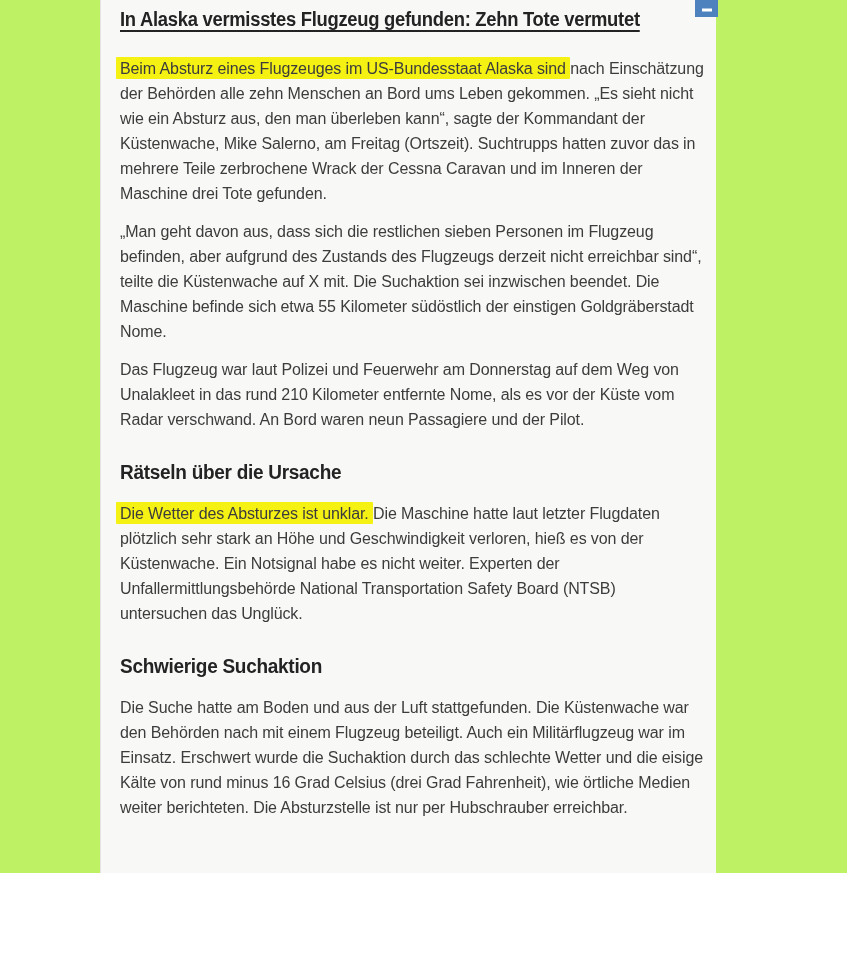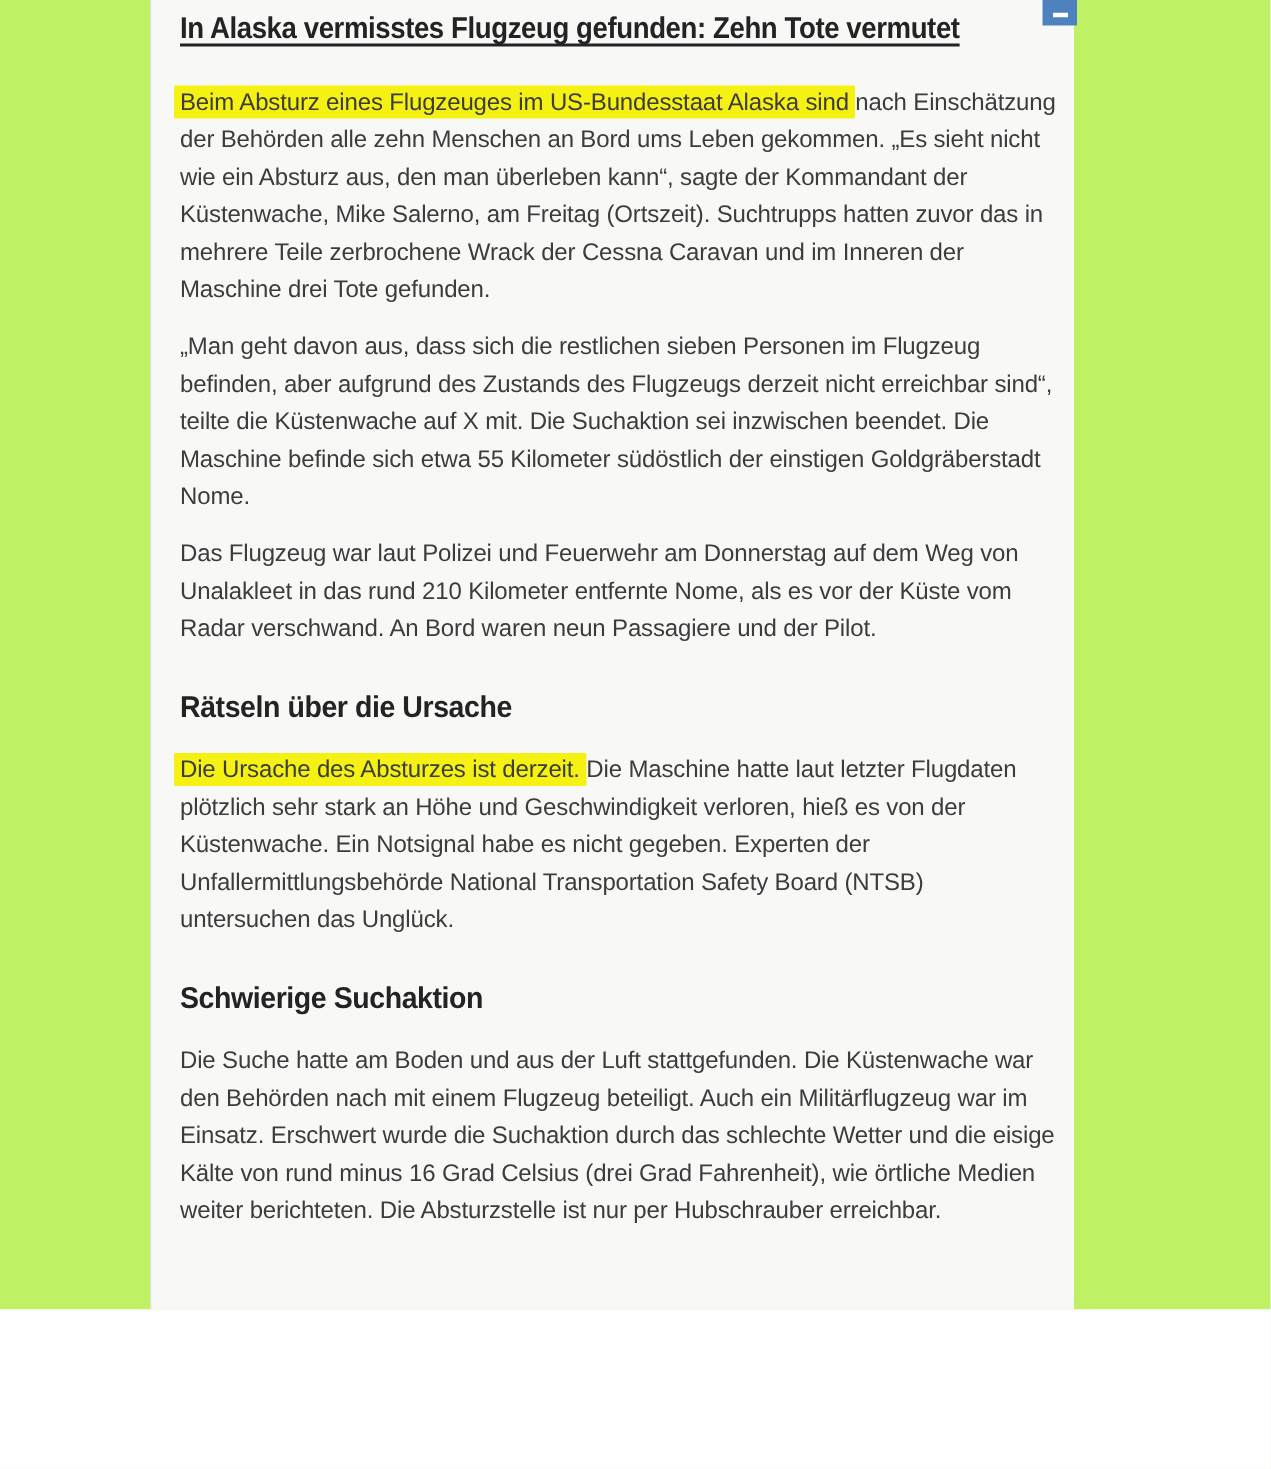--- a/index.html
+++ b/index.html
@@ -142,21 +142,21 @@
       <span class="minus"></span>
     </button>
 
     <h1 class="title">In Alaska vermisstes Flugzeug gefunden: Zehn Tote vermutet</h1>
 
     <div class="article-body" id="article-body">
         <p><span class="hl">Beim Absturz eines Flugzeuges im US-Bundesstaat Alaska sind</span><span> nach Einschätzung der Behörden alle zehn Menschen an Bord ums Leben gekommen. „Es sieht nicht wie ein Absturz aus, den man überleben kann“, sagte der Kommandant der Küstenwache, Mike Salerno, am Freitag (Ortszeit). Suchtrupps hatten zuvor das in mehrere Teile zerbrochene Wrack der Cessna Caravan und im Inneren der Maschine drei Tote gefunden.</span></p>
         <p><span>„Man geht davon aus, dass sich die restlichen sieben Personen im Flugzeug befinden, aber aufgrund des Zustands des Flugzeugs derzeit nicht erreichbar sind“, teilte die Küstenwache auf X mit. Die Suchaktion sei inzwischen beendet. Die Maschine befinde sich etwa 55 Kilometer südöstlich der einstigen Goldgräberstadt Nome.</span></p>
         <p><span>Das Flugzeug war laut Polizei und Feuerwehr am Donnerstag auf dem Weg von Unalakleet in das rund 210 Kilometer entfernte Nome, als es vor der Küste vom Radar verschwand. An Bord waren neun Passagiere und der Pilot.</span></p>
         <h2>Rätseln über die Ursache</h2>
-        <p><span class="hl">Die Ursache des Absturzes ist derzeit.</span><span> Die Maschine hatte laut letzter Flugdaten plötzlich sehr stark an Höhe und Geschwindigkeit verloren, hieß es von der Küstenwache. Ein Notsignal habe es nicht gegeben. Experten der Unfallermittlungsbehörde National Transportation Safety Board (NTSB) untersuchen das Unglück.</span></p>
+        <p><span class="hl">Die Wetter des Absturzes ist unklar.</span><span> Die Maschine hatte laut letzter Flugdaten plötzlich sehr stark an Höhe und Geschwindigkeit verloren, hieß es von der Küstenwache. Ein Notsignal habe es nicht weiter. Experten der Unfallermittlungsbehörde National Transportation Safety Board (NTSB) untersuchen das Unglück.</span></p>
         <h2>Schwierige Suchaktion</h2>
         <p><span>Die Suche hatte am Boden und aus der Luft stattgefunden. Die Küstenwache war den Behörden nach mit einem Flugzeug beteiligt. Auch ein Militärflugzeug war im Einsatz. Erschwert wurde die Suchaktion durch das schlechte Wetter und die eisige Kälte von rund minus 16 Grad Celsius (drei Grad Fahrenheit), wie örtliche Medien weiter berichteten. Die Absturzstelle ist nur per Hubschrauber erreichbar.</span></p>
       </div>
 
     <div class="footer">
       <span class="byline">red, ORF.at/Agenturen</span>
       <button class="share">
         <span class="share-label">Teilen</span>
         <span class="share-icon-box">
           <svg width="36" height="27" viewBox="0 0 36 27">

